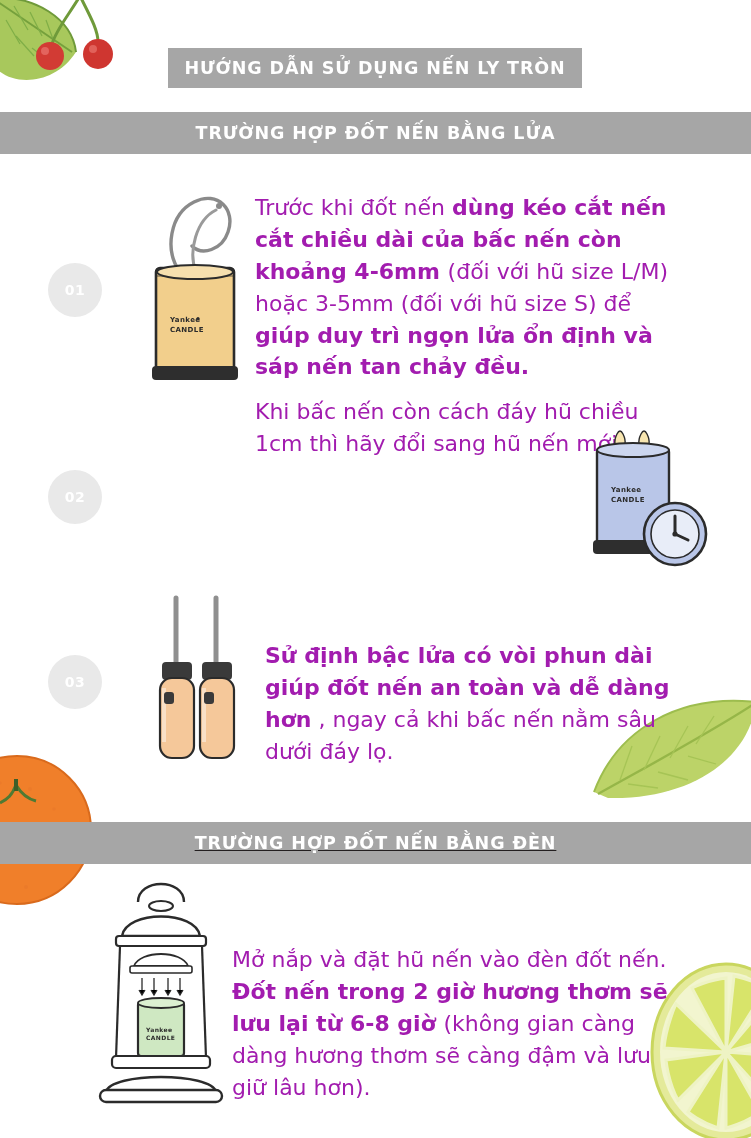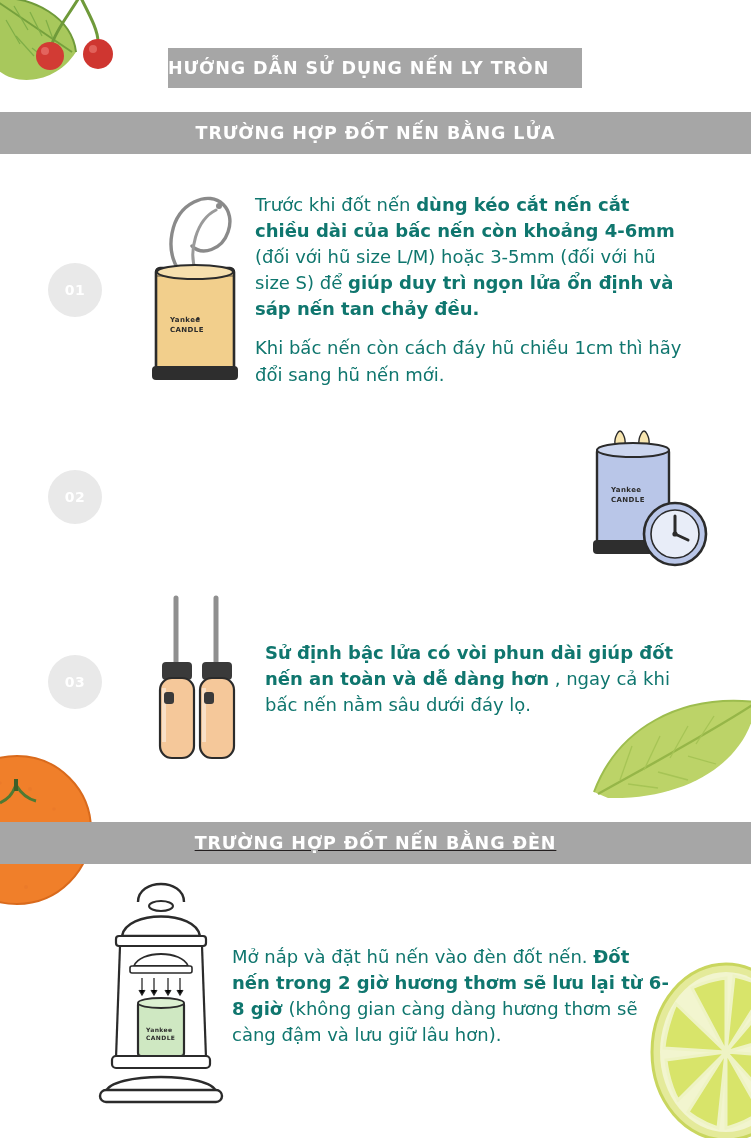--- a/index.html
+++ b/index.html
@@ -26,21 +26,21 @@
   #deco-leaf-right { left: 588px; top: 688px; width: 175px; height: 120px; }
   
   #deco-lime { left: 648px; top: 960px; width: 130px; height: 185px; }
 
   
   .banner-main {
     position: absolute;
     left: 168px; top: 48px;
     width: 414px; height: 40px;
     background: #a6a6a6;
-    display: flex; align-items: center; 
+    display: flex; align-items: center; justify-content: center;
   }
   .banner-main span {
     color: #ffffff;
     font-size: 17.5px;
     font-weight: bold;
     letter-spacing: 0.9px;
   }
   .banner-wide {
     position: absolute;
     left: 0; width: 751px; height: 42px;
@@ -61,23 +61,23 @@
     border-radius: 50%;
     background: #e9e9e9;
     color: #ffffff;
     font-size: 14px;
     font-weight: bold;
     display: flex; align-items: center; justify-content: center;
     letter-spacing: 0.5px;
   }
   .step-text {
     position: absolute;
-    font-size: 18px;
+    font-size: 22px;
     line-height: 1.45;
-    color: #0f766e;
+    color: #a21caf;
   }
   .step-text p { margin: 0 0 13px 0; }
   .step-text p:last-child { margin-bottom: 0; }
   .step-text b { font-weight: bold; }
 
   
   .art { position: absolute; }
   .brandtext {
     font-family: "DejaVu Sans", "Liberation Sans", sans-serif;
     font-size: 7px;

